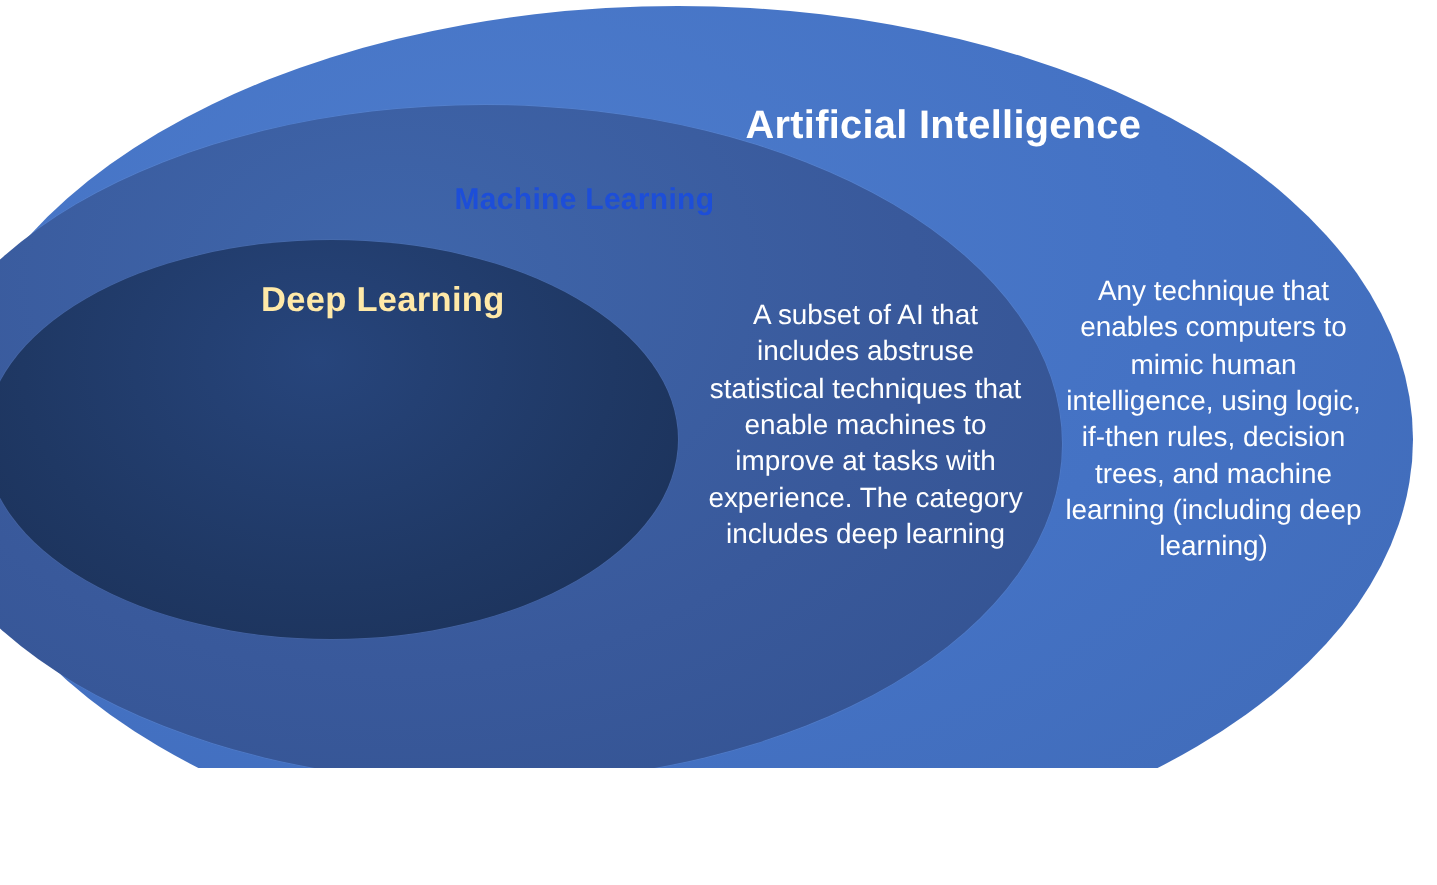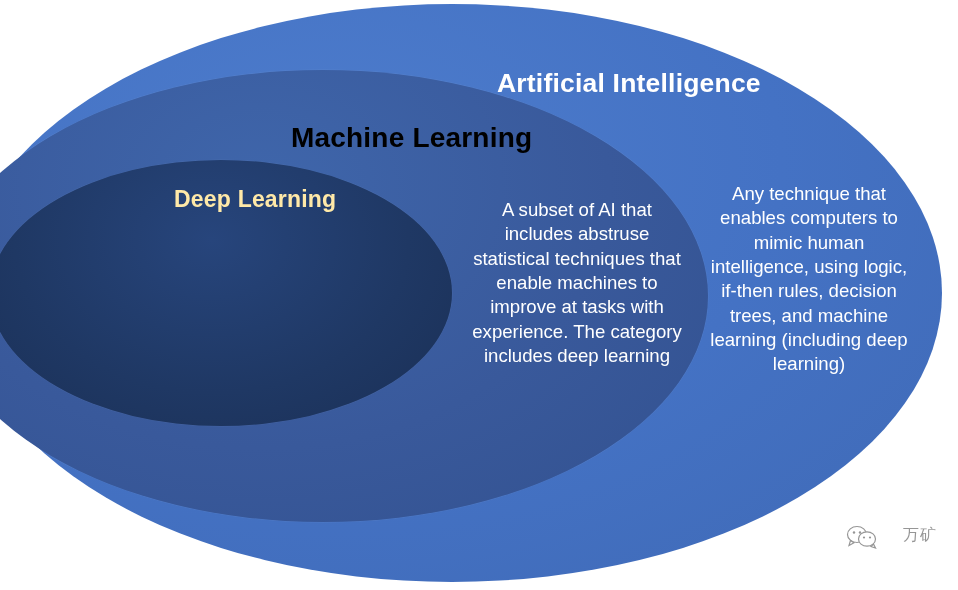--- a/index.html
+++ b/index.html
@@ -3,21 +3,21 @@
 <meta charset="utf-8">
 <style>
   html, body {
     margin: 0;
     padding: 0;
     background: #ffffff;
   }
   #canvas {
     position: relative;
     width: 958px;
-    height: 590px;
+    height: 512px;
     background: #ffffff;
     overflow: hidden;
     font-family: "Liberation Sans", sans-serif;
     -webkit-font-smoothing: antialiased;
   }
 
   
   .ellipse {
     position: absolute;
     border-radius: 50%;
@@ -58,24 +58,24 @@
   }
 
   #ai-title {
     left: 497px;
     top: 68px;
     font-size: 26.5px;
     color: #ffffff;
   }
 
   #ml-title {
-    left: 291px;
+    left: 303px;
     top: 122px;
-    font-size: 28px;
-    color: #000000;
+    font-size: 20px;
+    color: #1d4ed8;
   }
 
   #dl-title {
     left: 144px;
     top: 186px;
     font-size: 23px;
     color: #ffe9a8;
     margin-left: 30px;
   }
 

